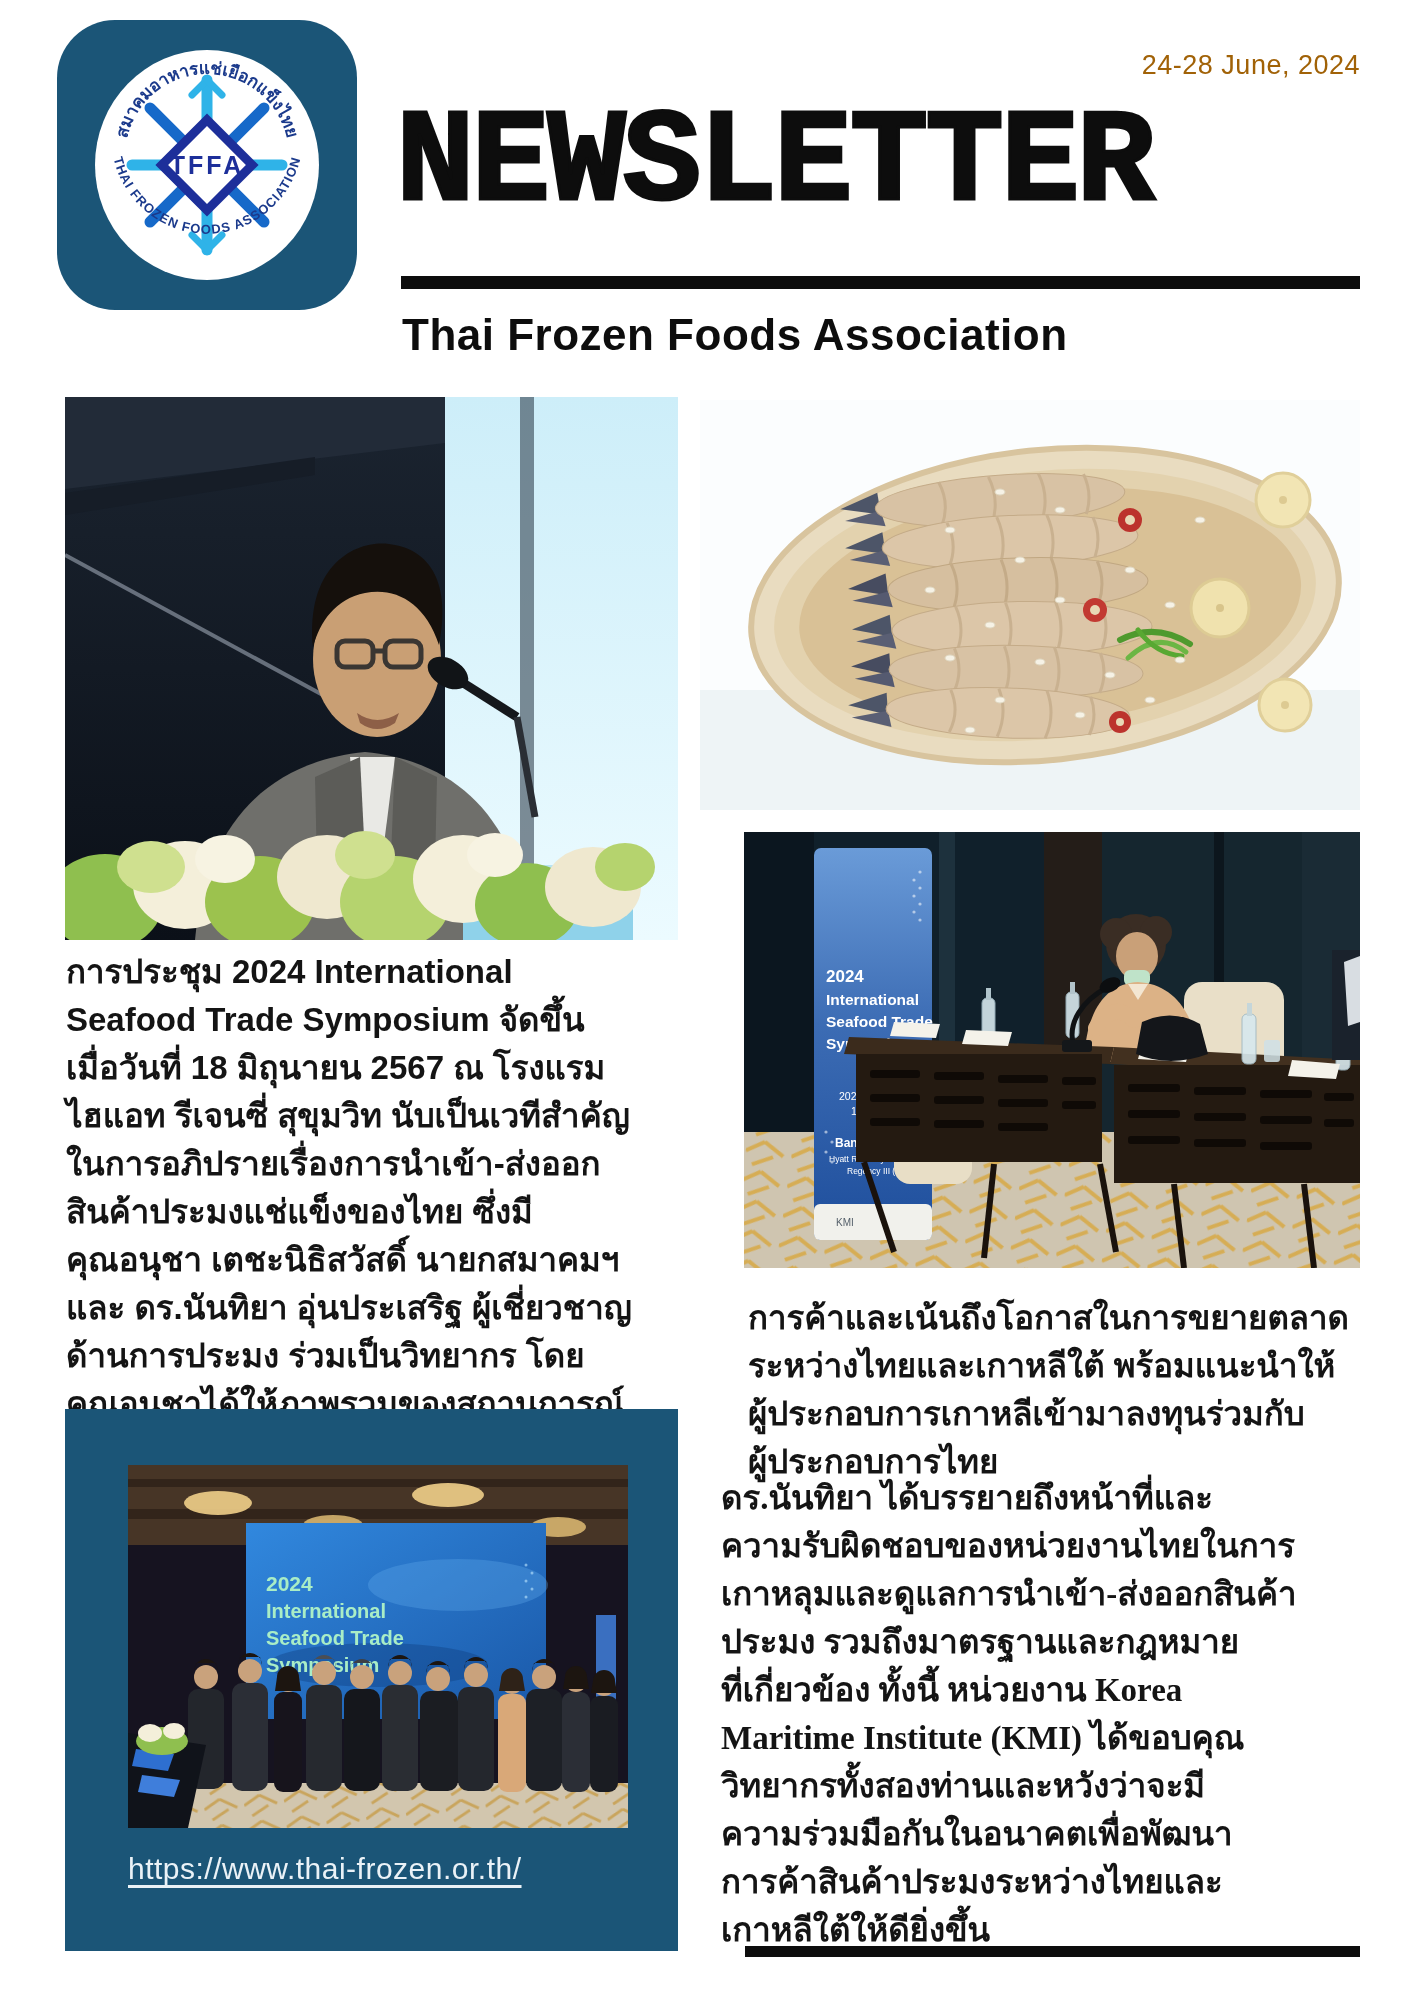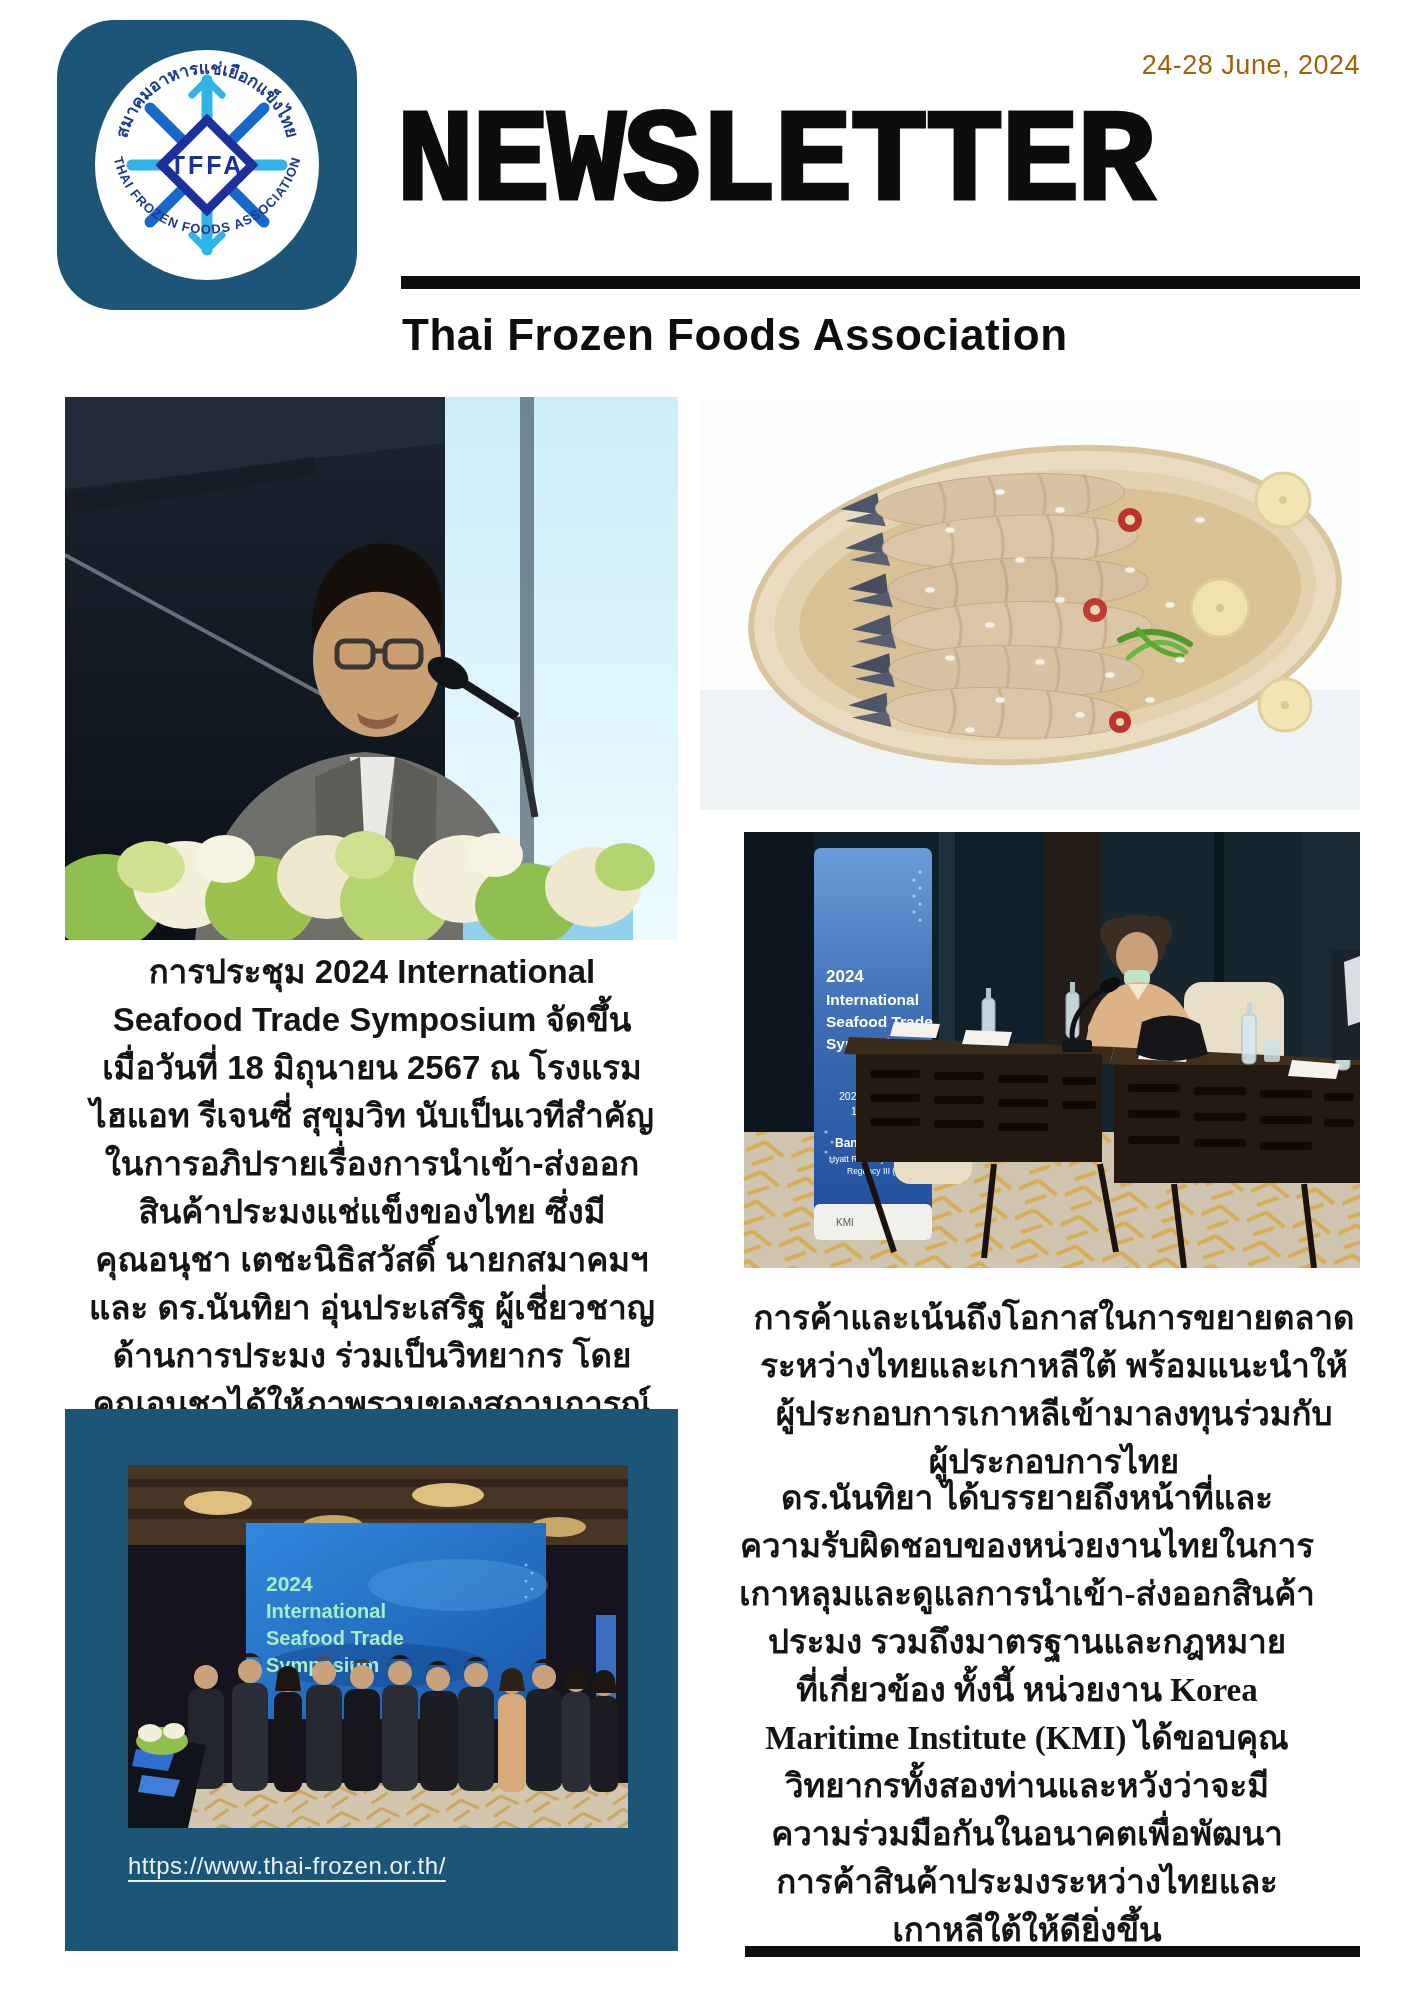--- a/index.html
+++ b/index.html
@@ -18,29 +18,29 @@
 
   
   .ph{overflow:hidden;}
   .ph svg{display:block;}
   .photo-speaker{left:65px;top:397px;width:613px;height:543px;}
   .photo-shrimp{left:700px;top:400px;width:660px;height:410px;background:#fbfdfe;}
   .photo-symposium{left:744px;top:832px;width:616px;height:436px;}
   .photo-group{left:128px;top:1465px;width:500px;height:363px;}
 
   
-  .th-col{color:#141414;text-align:center;}
+  .th-col{color:#141414;}
   .th-line{height:48px;font-size:33px;font-weight:700;white-space:nowrap;line-height:48px;}
   .left-col{left:66px;top:948px;width:612px;}
   .right-intro{left:748px;top:1282px;width:612px;margin-top:12px;}
   .right-detail{left:721px;top:1474px;width:612px;font-family:Liberation Serif, serif;}
 
   
   .blue-box{left:65px;top:1409px;width:613px;height:542px;background:#1B5577;}
-  .site-link{left:128px;top:1852px;font-size:24px;color:#EAF2F7;text-decoration:underline;
+  .site-link{left:128px;top:1852px;font-size:30px;color:#EAF2F7;text-decoration:underline;
              text-underline-offset:6px;letter-spacing:.5px;cursor:pointer;}
   .rule2{left:745px;top:1946px;width:615px;height:11px;background:#0d0d0d;}
 </style>
 </head>
 <body>
 
 <div class="page">
 
   <div class="abs logo-box">
     <svg class="logo-svg" width="270" height="266" viewBox="0 0 270 266">

